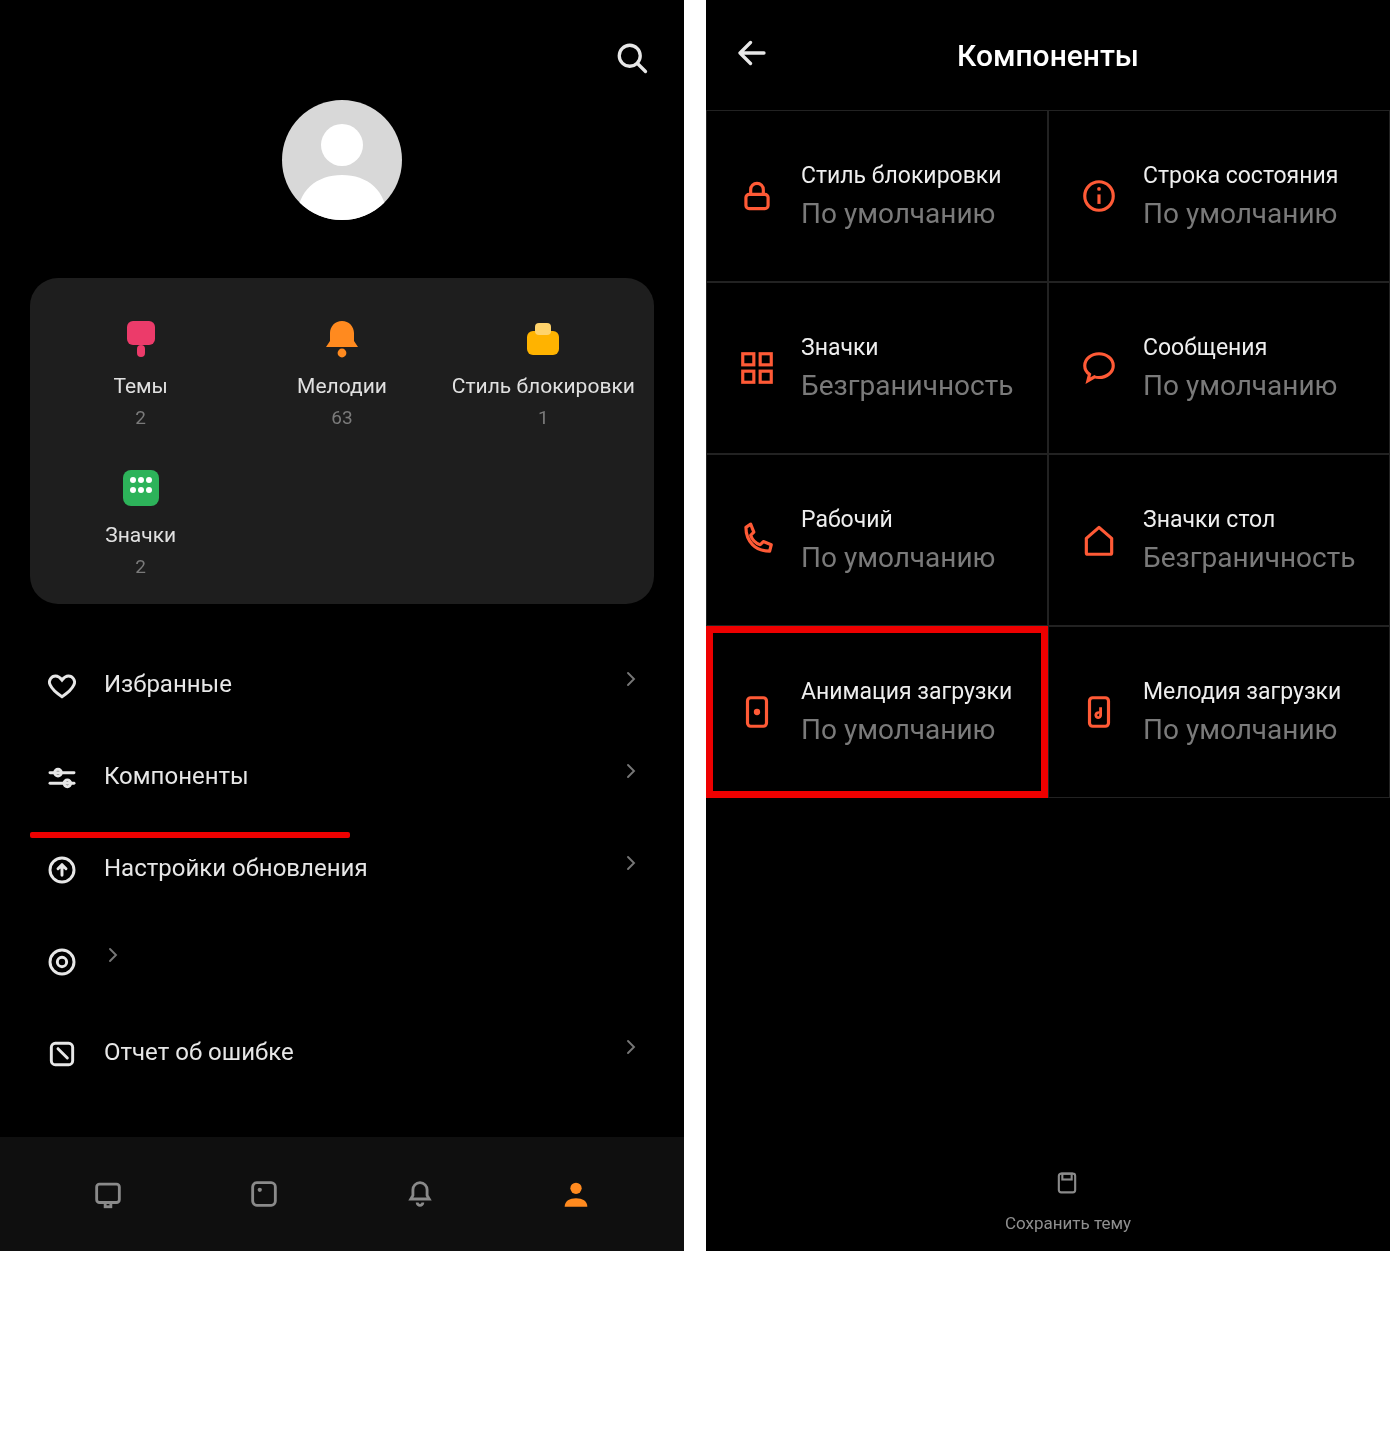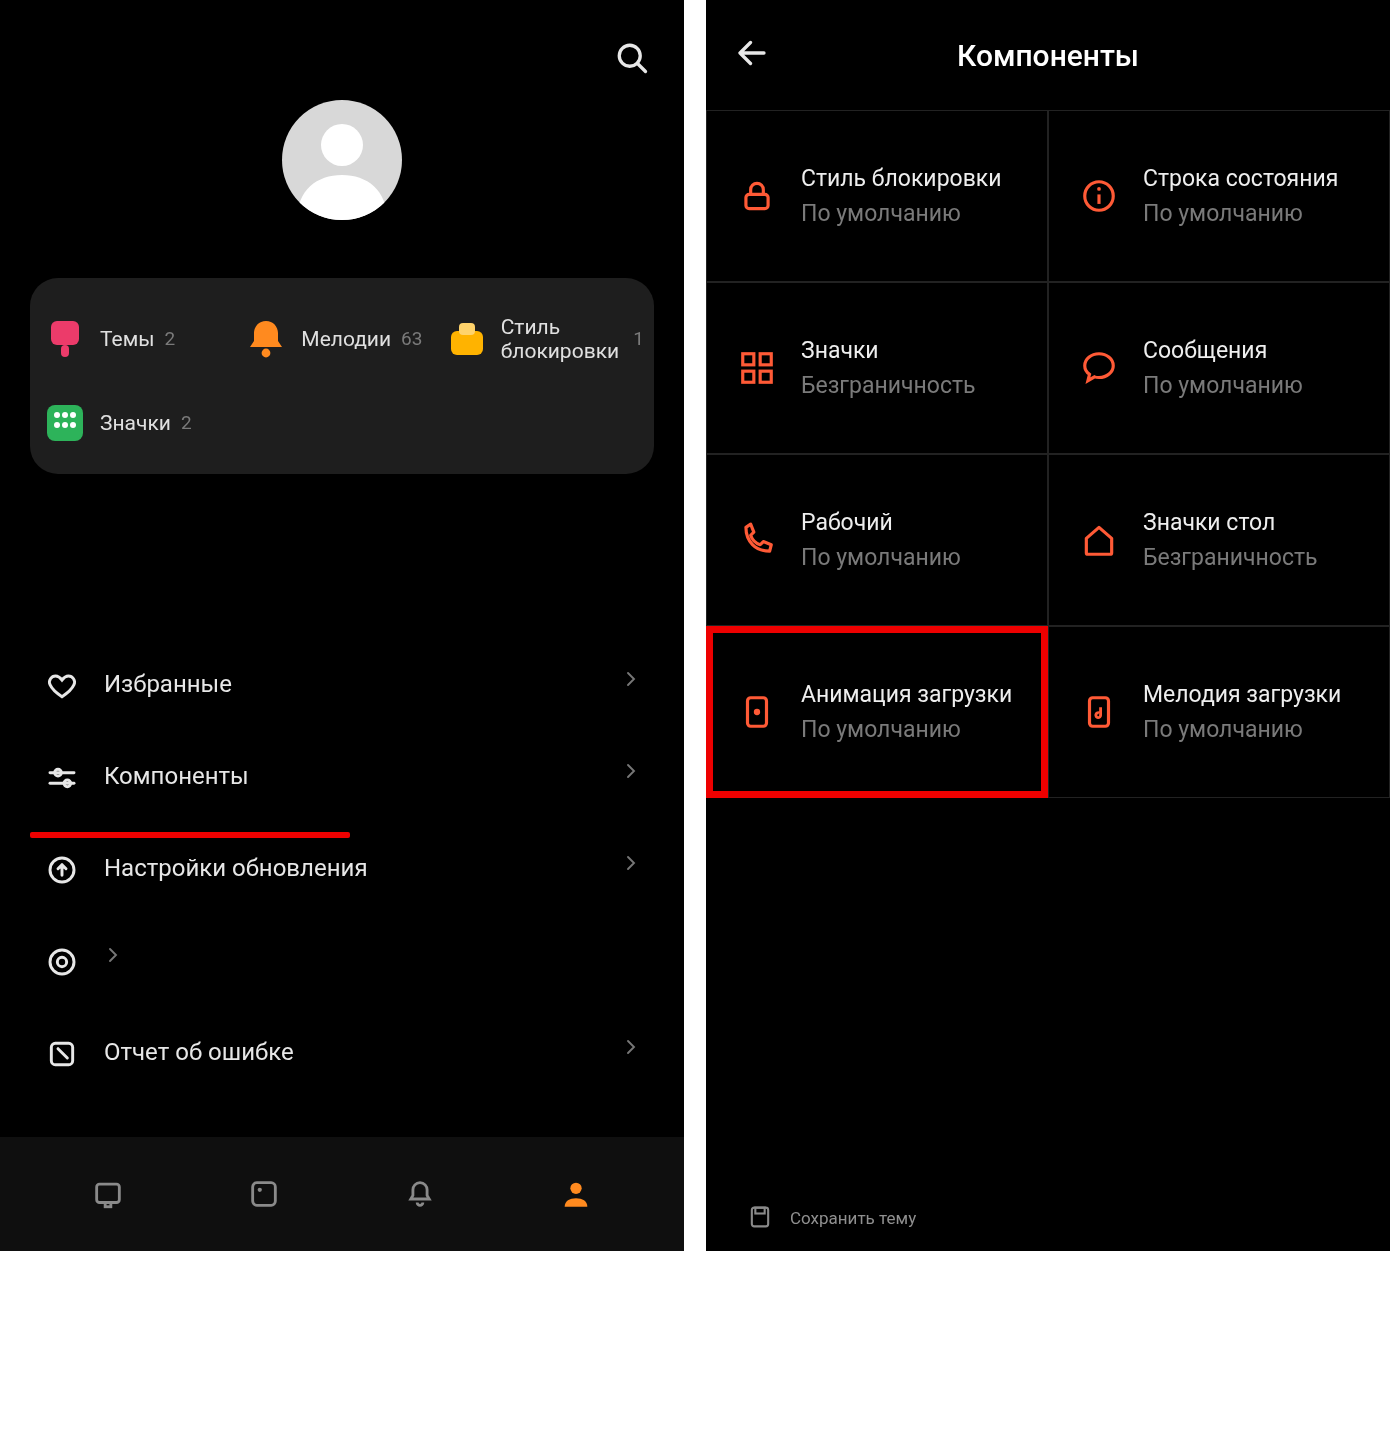--- a/index.html
+++ b/index.html
@@ -45,21 +45,21 @@
     left: 30px; right: 30px;
     background: #1e1e1e;
     border-radius: 28px;
     padding: 36px 10px 26px;
     display: grid;
     grid-template-columns: repeat(3,1fr);
     row-gap: 34px;
   }
   .tile {
     display:flex;
-    flex-direction:row;
+    flex-direction:column;
     align-items:center;
     gap: 10px;
   }
   .tile .ic { width: 50px; height: 50px; display:flex; align-items:center; justify-content:center;}
   .tile .lbl { font-size: 21px; color: #e0e0e0; }
   .tile .cnt { font-size: 19px; color: #7a7a7a; margin-top:-2px;}
   .menu {
     position: absolute;
     top: 670px;
     left: 44px; right: 44px;
@@ -117,32 +117,32 @@
     border: 0.5px solid #222;
     display:flex;
     align-items:center;
     gap: 22px;
     padding-left: 28px;
     position:relative;
   }
   .cell .cic { width:44px; height:44px; display:flex; align-items:center; justify-content:center; flex-shrink:0;}
   .cell .ct { display:flex; flex-direction:column; gap:8px;}
   .cell .ct .t1 { font-size: 23px; color: #eee; white-space:nowrap;}
-  .cell .ct .t2 { font-size: 23px; color: #7a7a7a; white-space:nowrap;}
+  .cell .ct .t2 { font-size: 28px; color: #7a7a7a; white-space:nowrap;}
   .hl {
     position:absolute;
     border: 7px solid #ee0000;
     pointer-events:none;
   }
   .saverow {
     position:absolute;
     bottom: 18px;
     left:0; right:0;
     display:flex;
-    flex-direction:row;
+    flex-direction:column;
     align-items:center;
     gap: 14px;
     margin-left: 40px;
   }
   .saverow .sic { width:30px; height:30px;}
   .saverow .st { font-size: 17px; color:#8f8f8f;}
 </style>
 </head>
 <body>
 

